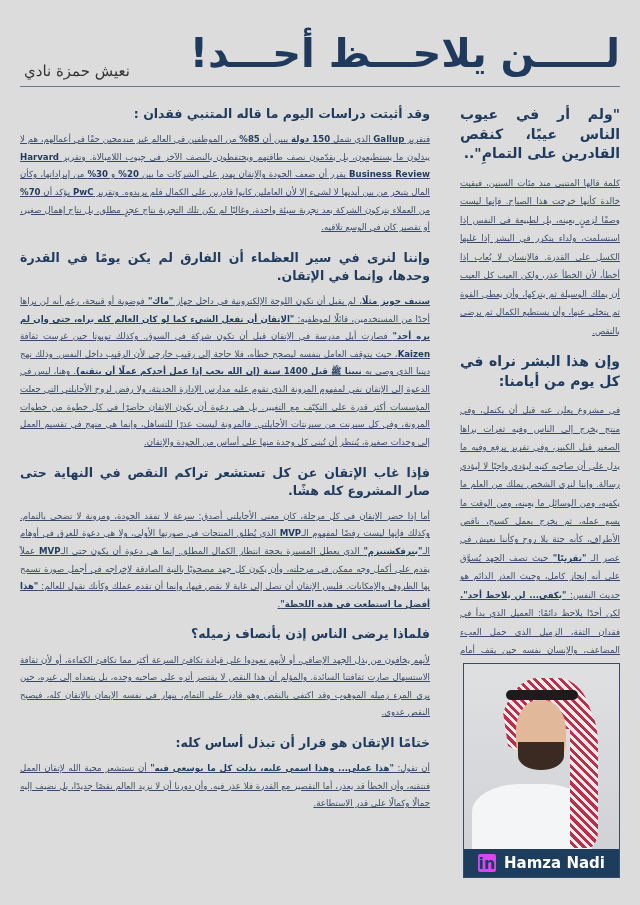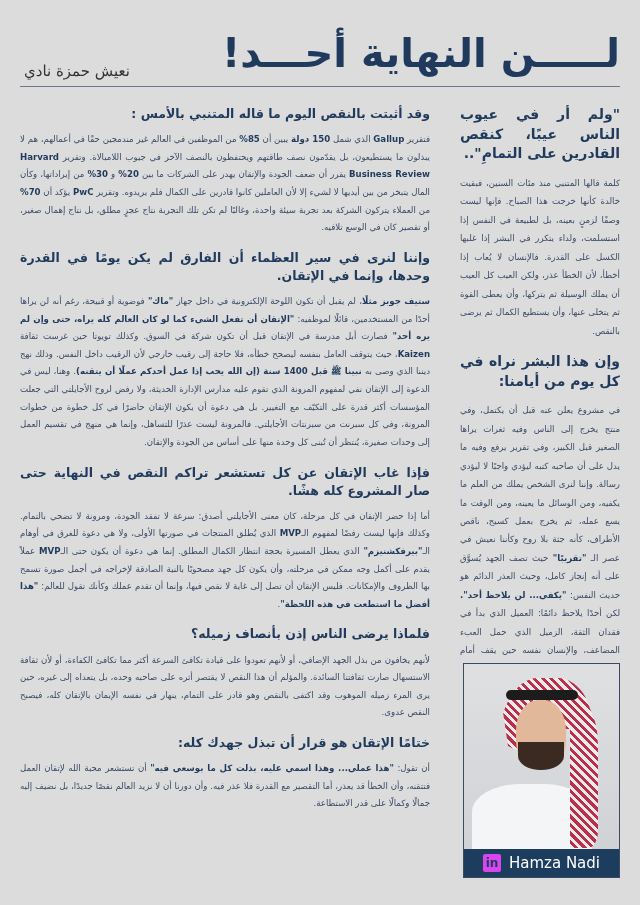--- a/index.html
+++ b/index.html
@@ -35,21 +35,21 @@
     }
     h2 {
       font-size: 12.5px; font-weight: bold; color: #1f3a5c;
       margin: 0 0 8px 0; line-height: 1.45;
     }
     h3 {
       font-size: 14px; font-weight: bold; color: #1f3a5c;
       margin: 0 0 10px 0; line-height: 1.4;
     }
     p {
-      font-size: 8.6px; line-height: 2.05; margin: 0 0 12px 0; color: #3a4a66;
+      font-size: 8.6px; line-height: 2.05; margin: 0 0 12px 0; color: #3a4a66; text-decoration: underline;
     }
     .side p { font-size: 8.6px; line-height: 2.15; }
     b { color: #1f3a5c; }
     .photo-card {
       position: absolute; left: 463px; top: 663px; width: 155px; height: 213px;
       border: 1.5px solid #3a4a60; background: #d9dadc; overflow: hidden;
     }
     .photo {
       position: absolute; left: 0; top: 0; width: 155px; height: 185px;
       background: linear-gradient(#dfe0e2, #d0d2d5);
@@ -76,56 +76,56 @@
       position: absolute; left: 8px; top: 120px; width: 120px; height: 70px;
       background: #f4f5f7; border-radius: 40% 40% 0 0;
     }
     .name-bar {
       position: absolute; left: 0; bottom: 0; width: 155px; height: 28px;
       background: #1d3d5e; display: flex; align-items: center; justify-content: center;
       gap: 8px;
     }
     .li-icon {
       width: 18px; height: 18px; background: #d946ef; color: #1d3d5e;
-      font-weight: bold; font-size: 12px; border-radius: 2px;
+      font-weight: bold; font-size: 16px; border-radius: 2px;
       display: flex; align-items: center; justify-content: center;
       font-family: "DejaVu Sans", sans-serif;
     }
     .name {
-      color: #fff; font-weight: normal; font-size: 15px;
+      color: #fff; font-weight: bold; font-size: 15px;
       font-family: "DejaVu Sans", sans-serif;
     }
   </style>
 </head>
 <body>
 
 <div class="header">
-  <div class="title">لـــــن النهاية أحـــد!</div>
+  <div class="title">لـــــن يلاحـــظ أحـــد!</div>
   <div class="byline">نعيش حمزة نادي</div>
 </div>
 
 <div class="side">
   <h3>"ولم أر في عيوب الناس عيبًا، كنقص القادرين على التمامِ"..</h3>
   <p>كلمة قالها المتنبي منذ مئات السنين، فبقيت خالدة كأنها خرجت هذا الصباح. فإنها ليست وصفًا لزمنٍ بعينه، بل لطبيعة في النفس إذا استسلمت، ولداء يتكرر في البشر إذا غلبها الكسل على القدرة. فالإنسان لا يُعاب إذا أخطأ، لأن الخطأ عذر، ولكن العيب كل العيب أن يملك الوسيلة ثم يتركها، وأن يعطى القوة ثم يتخلى عنها، وأن يستطيع الكمال ثم يرضى بالنقص.</p>
   <h3>وإن هذا البشر نراه في كل يوم من أيامنا:</h3>
   <p>
     <span>في مشروع يعلن عنه قبل أن يكتمل، وفي منتج يخرج إلى الناس وفيه ثغرات يراها الصغير قبل الكبير، وفي تقرير يرفع وفيه ما يدل على أن صاحبه كتبه ليؤدي واجبًا لا ليؤدي رسالة. وإننا لنرى الشخص يملك من العلم ما يكفيه، ومن الوسائل ما يعينه، ومن الوقت ما يسع عمله، ثم يخرج بعمل كسيح، ناقص الأطراف، كأنه جثة بلا روح وكأننا نعيش في عصر الـ </span><b>"تقريبًا"</b><span> حيث تصف الجهد يُسوَّق على أنه إنجاز كامل، وحيث العذر الدائم هو حديث النفس: </span><b>"يكفي... لن يلاحظ أحد".</b><span> لكن أحدًا يلاحظ دائمًا: العميل الذي بدأ في فقدان الثقة، الزميل الذي حمل العبء المضاعف، والإنسان نفسه حين يقف أمام مرآته فيعلم أنه قصر وهو قادر على الكمال.</span>
   </p>
 </div>
 
 <div class="main">
-  <h2>وقد أثبتت بالنقص اليوم ما قاله المتنبي بالأمس :</h2>
+  <h2>وقد أثبتت دراسات اليوم ما قاله المتنبي فقدان :</h2>
   <p>فتقرير <b>Gallup</b> الذي شمل <b>150 دولة</b> يبين أن <b>85%</b> من الموظفين في العالم غير مندمجين حقًا في أعمالهم، هم لا يبذلون ما يستطيعون، بل يقدّمون نصف طاقتهم ويحتفظون بالنصف الآخر في جيوب اللامبالاة. وتقرير <b>Harvard Business Review</b> يقرر أن ضعف الجودة والإتقان يهدر على الشركات ما بين <b>20%</b> و <b>30%</b> من إيراداتها، وكأن المال يتبخر من بين أيديها لا لشيء إلا لأن العاملين كانوا قادرين على الكمال فلم يريدوه. وتقرير <b>PwC</b> يؤكد أن <b>70%</b> من العملاء يتركون الشركة بعد تجربة سيئة واحدة، وغالبًا لم تكن تلك التجربة نتاج عجزٍ مطلق، بل نتاج إهمال صغير، أو تقصير كان في الوسع تلافيه.</p>
   <h2>وإننا لنرى في سير العظماء أن الفارق لم يكن يومًا في القدرة وحدها، وإنما في الإتقان.</h2>
   <p><b>ستيف جوبز مثلًا</b>، لم يقبل أن تكون اللوحة الإلكترونية في داخل جهاز <b>"ماك"</b> فوضوية أو قبيحة، رغم أنه لن يراها أحدًا من المستخدمين، قائلًا لموظفيه: <b>"الإتقان أن تفعل الشيء كما لو كان العالم كله يراه، حتى وإن لم يره أحد"</b> فصارت أبل مدرسة في الإتقان قبل أن تكون شركة في السوق. وكذلك تويوتا حين غرست ثقافة <b>Kaizen</b>، حيث يتوقف العامل بنفسه ليصحح خطأه، فلا حاجة إلى رقيب خارجي لأن الرقيب داخل النفس. وذلك نهج ديننا الذي وصى به <b>نبينا ﷺ قبل 1400 سنة (إن الله يحب إذا عمل أحدكم عملًا أن يتقنه)</b>. وهنا، ليس في الدعوة إلى الإتقان نفي لمفهوم المرونة الذي تقوم عليه مدارس الإدارة الحديثة، ولا رفض لروح الأجايلتي التي جعلت المؤسسات أكثر قدرة على التكيّف مع التغيير. بل هي دعوة أن يكون الإتقان حاضرًا في كل خطوة من خطوات المرونة، وفي كل سبرنت من سبرنتات الأجايلتي. فالمرونة ليست عذرًا للتساهل، وإنما هي منهج في تقسيم العمل إلى وحدات صغيرة، يُنتظر أن تُبنى كل وحدة منها على أساس من الجودة والإتقان.</p>
   <h2>فإذا غاب الإتقان عن كل تستشعر تراكم النقص في النهاية حتى صار المشروع كله هشًا.</h2>
   <p>أما إذا حضر الإتقان في كل مرحلة، كان معنى الأجايلتي أصدق: سرعة لا تفقد الجودة، ومرونة لا تضحي بالتمام. وكذلك فإنها ليست رفضًا لمفهوم الـ<b>MVP</b> الذي يُطلق المنتجات في صورتها الأولى، ولا هي دعوة للغرق في أوهام الـ<b>"بيرفكشنيزم"</b> الذي يعطل المسيرة بحجة انتظار الكمال المطلق. إنما هي دعوة أن يكون حتى الـ<b>MVP</b> عملاً يقدم على أكمل وجه ممكن في مرحلته، وأن يكون كل جهد مصحوبًا بالنية الصادقة لإخراجه في أجمل صورة تسمح بها الظروف والإمكانات. فليس الإتقان أن تصل إلى غاية لا نقص فيها، وإنما أن تقدم عملك وكأنك تقول للعالم: <b>"هذا أفضل ما استطعت في هذه اللحظة"</b>.</p>
   <h2>فلماذا يرضى الناس إذن بأنصاف زميله؟</h2>
   <p>لأنهم يخافون من بذل الجهد الإضافي، أو لأنهم تعودوا على قيادة تكافئ السرعة أكثر مما تكافئ الكفاءة، أو لأن ثقافة الاستسهال صارت ثقافتنا السائدة. والمؤلم أن هذا النقص لا يقتصر أثره على صاحبه وحده، بل يتعداه إلى غيره، حين يرى المرء زميله الموهوب وقد اكتفى بالنقص وهو قادر على التمام، ينهار في نفسه الإيمان بالإتقان كله، فيصبح النقص عدوى.</p>
-  <h2>ختامًا الإتقان هو قرار أن تبذل جهدك كله:</h2>
+  <h2>ختامًا الإتقان هو قرار أن تبذل أساس كله:</h2>
   <p>أن تقول: <b>"هذا عملي... وهذا اسمي عليه، بذلت كل ما بوسعي فيه"</b> أن تستشعر محبة الله لإتقان العمل فتتقنه، وأن الخطأ قد يعذر، أما التقصير مع القدرة فلا عذر فيه. وأن دورنا أن لا نزيد العالم نقصًا جديدًا، بل نضيف إليه جمالًا وكمالًا على قدر الاستطاعة.</p>
 </div>
 
 <div class="photo-card">
   <div class="photo">
     <div class="thobe"></div>
     <div class="ghutra"></div>
     <div class="head"></div>
     <div class="beard"></div>
     <div class="agal"></div>

